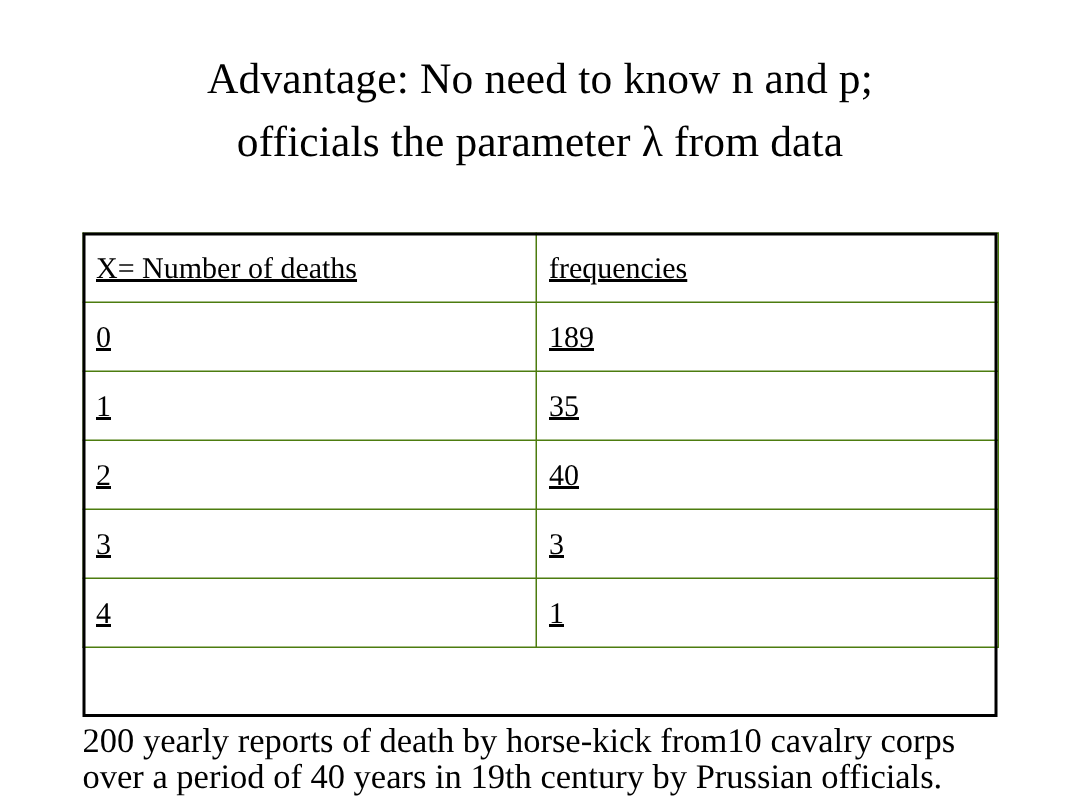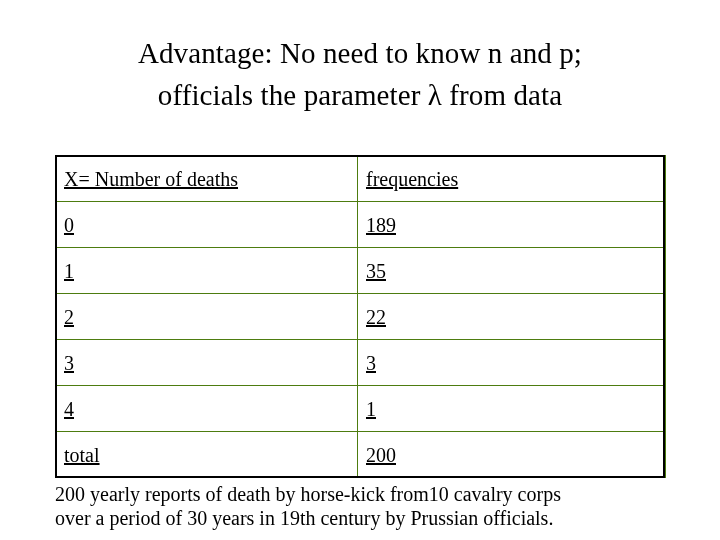--- a/index.html
+++ b/index.html
@@ -75,21 +75,21 @@
     box-sizing: border-box;
     pointer-events: none;
   }
 
   
   .footer-block {
     position: absolute;
     left: 55px;
     top: 482px;
     width: 620px;
-    font-size: 20px;
+    font-size: 23px;
     line-height: 24px;
     text-align: left;
   }
   .footer-line {
     display: block;
     white-space: nowrap;
   }
 </style>
 </head>
 <body>
@@ -114,37 +114,33 @@
       <tr>
         <td>0</td>
         <td>189</td>
       </tr>
       <tr>
         <td>1</td>
         <td>35</td>
       </tr>
       <tr>
         <td>2</td>
-        <td>22</td>
+        <td>40</td>
       </tr>
       <tr>
         <td>3</td>
         <td>3</td>
       </tr>
       <tr>
         <td>4</td>
         <td>1</td>
       </tr>
-      <tr>
-        <td>total</td>
-        <td>200</td>
-      </tr>
     </tbody>
   </table>
 
   <div class="table-frame"></div>
 
   <div class="footer-block">
     <span class="footer-line">200 yearly reports of death by horse-kick from10 cavalry corps</span>
-    <span class="footer-line">over a period of 30 years in 19th century by Prussian officials.</span>
+    <span class="footer-line">over a period of 40 years in 19th century by Prussian officials.</span>
   </div>
 
 </div>
 
 </body></html>

